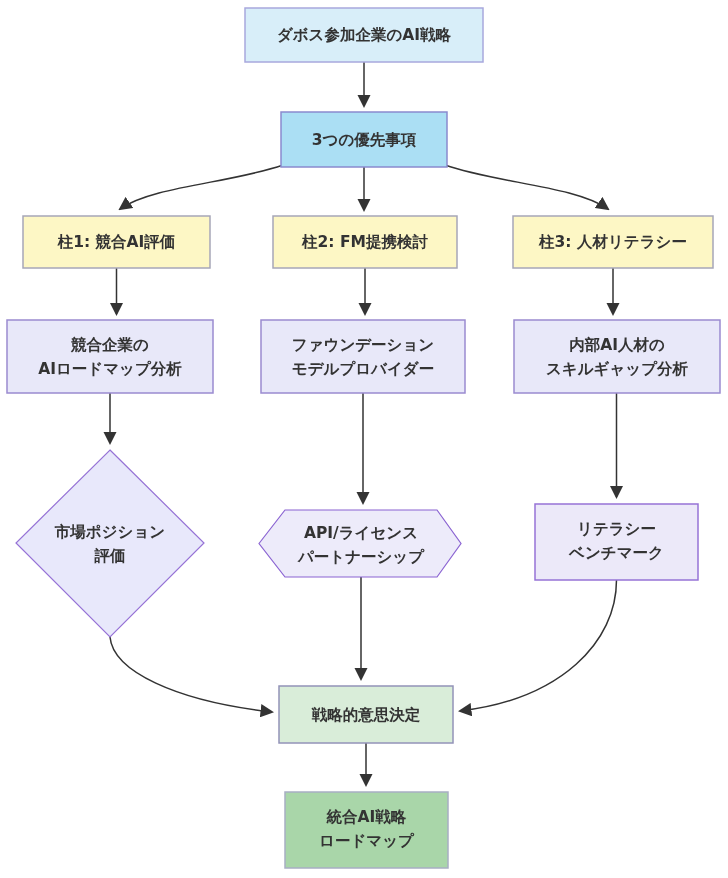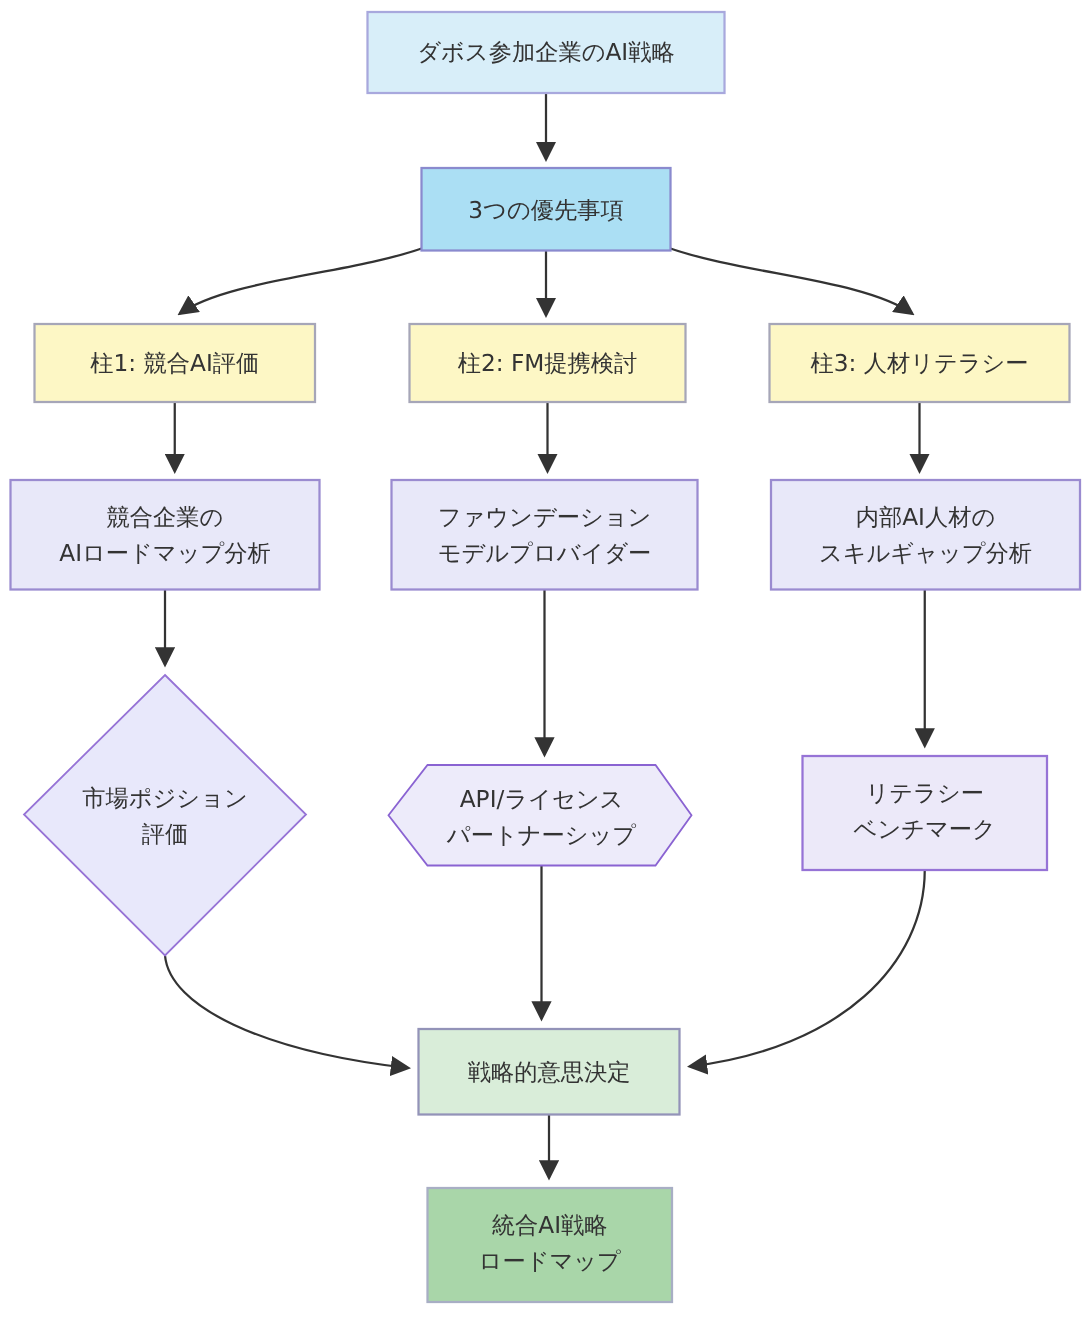--- a/index.html
+++ b/index.html
@@ -8,20 +8,21 @@
     background: #ffffff;
     width: 728px;
     height: 878px;
     overflow: hidden;
     font-family: "DejaVu Sans", "Liberation Sans", sans-serif;
   }
   .diagram-wrap {
     position: relative;
     width: 728px;
     height: 878px;
+    font-weight: bold;
   }
   svg {
     display: block;
   }
   .node-label {
     font-size: 15.5px;
     text-anchor: middle;
     font-family: "DejaVu Sans", "Liberation Sans", sans-serif;
   }
   .node-shape {

